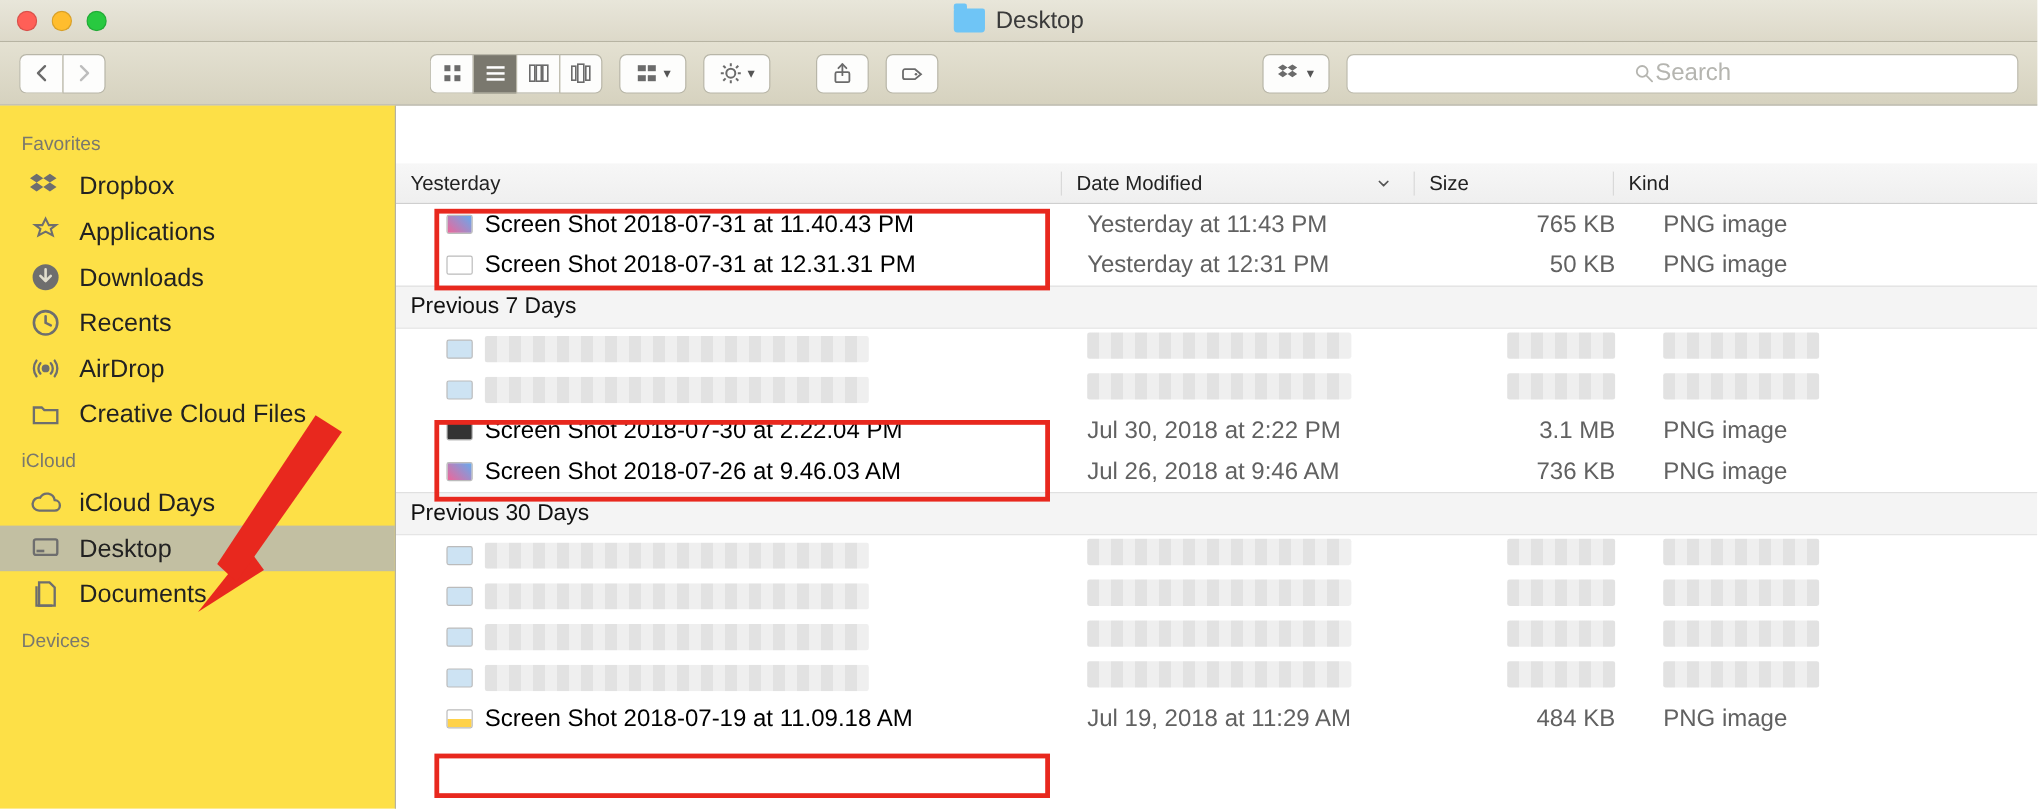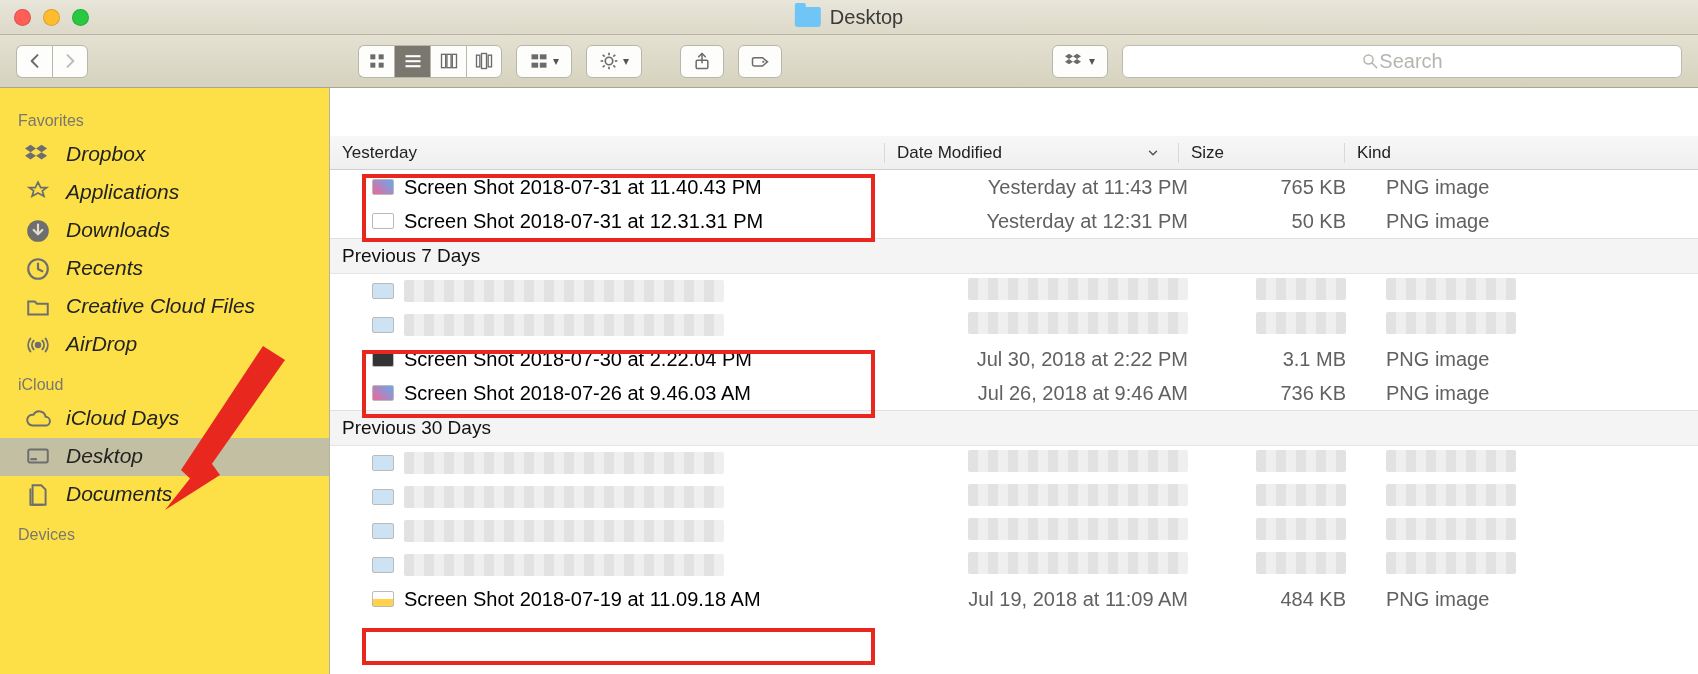--- a/index.html
+++ b/index.html
@@ -71,24 +71,23 @@
   
   .body { display:flex; height:calc(100% - 88px); }
   .sidebar {
     width:330px; background:#fde047; border-right:1px solid #b5b2a1;
     padding-top:12px; position:relative;
   }
   .sb-heading{
     font-size:16px; color:#7a786d; padding:12px 18px 6px; font-weight:500;
   }
   .sb-item{
-    display:flex; align-items:flex-start; gap:14px;
+    display:flex; align-items:flex-end; gap:14px;
     padding:6px 18px 6px 24px; font-size:21px; color:#222;
     cursor:default;
-    font-style:italic;
   }
   .sb-item.selected{ background:#c2bfa2; }
   .sb-ico{ width:28px; display:flex; justify-content:center; color:#6e6e6e;}
   .sb-ico svg{width:26px;height:26px;fill:#6e6e6e;}
 
   
   .main{ flex:1; background:#fff; overflow:hidden; position:relative;margin-top:48px;}
   .colhead{
     height:34px; background:linear-gradient(#f7f7f7,#efefef);
     border-bottom:1px solid #cfcfcf;
@@ -107,21 +106,21 @@
     background:#f4f4f4; border-bottom:1px solid #e5e5e5;
     font-size:19px; padding-left:12px; color:#111;
     border-top:1px solid #e0e0e0;
   }
   .grouprow:first-child{display:none;} 
 
   .filerow{
     height:34px; display:flex; align-items:center; font-size:20px;gap:10px;
   }
   .cell-name{flex:0 0 554px; padding-left:42px; display:flex; align-items:center; gap:10px; overflow:hidden; white-space:nowrap;}
-  .cell-date{flex:0 0 294px; padding-left:12px; color:#616161;text-align:right;}
+  .cell-date{flex:0 0 294px; padding-left:12px; color:#616161;}
   .cell-size{flex:0 0 166px; padding-right:18px; text-align:right; color:#616161;}
   .cell-kind{flex:1; padding-left:12px; color:#616161;}
   .thumb{
     width:22px;height:16px;background:#eee;border:1px solid #bbb; border-radius:2px;
     background-image:linear-gradient(45deg,#e69,#6ae); background-size:cover;
   }
   .thumb.plain{background:#fff;}
   .thumb.dark{background:#333;}
   .thumb.bright{ background: linear-gradient(#fff 50%, #ffd24a 50%); }
 
@@ -326,33 +325,33 @@
           <svg viewBox="0 0 24 24">
             <circle cx="12" cy="12" r="9" fill="none" stroke="#6e6e6e" stroke-width="2"></circle>
             <path d="M12 7v5l4 2" stroke="#6e6e6e" stroke-width="2" fill="none" stroke-linecap="round"></path>
           </svg>
         </span>
       <span>Recents</span>
     </div>
     <div class="sb-item">
       <span class="sb-ico">
           <svg viewBox="0 0 24 24">
-            <path d="M3 7h6l2 2h10v10H3z" fill="none" stroke="#6e6e6e" stroke-width="1.8"></path>
-          </svg>
-        </span>
-      <span>Creative Cloud Files</span>
-    </div>
-    <div class="sb-item">
-      <span class="sb-ico">
-          <svg viewBox="0 0 24 24">
             <circle cx="12" cy="12" r="3" fill="#6e6e6e"></circle>
             <path d="M5 18a10 10 0 0 1 0-12M19 6a10 10 0 0 1 0 12M8 16a6 6 0 0 1 0-8M16 8a6 6 0 0 1 0 8" fill="none" stroke="#6e6e6e" stroke-width="1.8" stroke-linecap="round"></path>
           </svg>
         </span>
       <span>AirDrop</span>
+    </div>
+    <div class="sb-item">
+      <span class="sb-ico">
+          <svg viewBox="0 0 24 24">
+            <path d="M3 7h6l2 2h10v10H3z" fill="none" stroke="#6e6e6e" stroke-width="1.8"></path>
+          </svg>
+        </span>
+      <span>Creative Cloud Files</span>
     </div>
 
     <div class="sb-heading">iCloud</div>
 
     <div class="sb-item">
       <span class="sb-ico">
           <svg viewBox="0 0 24 24">
             <path d="M7 18a5 5 0 1 1 .8-9.94A6 6 0 0 1 19 10a4 4 0 0 1 0 8z" fill="none" stroke="#6e6e6e" stroke-width="1.8"></path>
           </svg>
         </span>
@@ -484,21 +483,21 @@
           </div>
           <div class="cell-date"><span class="blur-rect"></span></div>
           <div class="cell-size"><span class="blur-rect"></span></div>
           <div class="cell-kind"><span class="blur-rect"></span></div>
         </div>
         <div class="filerow">
           <div class="cell-name">
             <span class="thumb bright"></span>
             <span>Screen Shot 2018-07-19 at 11.09.18 AM</span>
           </div>
-          <div class="cell-date">Jul 19, 2018 at 11:09 AM</div>
+          <div class="cell-date">Jul 19, 2018 at 11:29 AM</div>
           <div class="cell-size">484 KB</div>
           <div class="cell-kind">PNG image</div>
         </div>
       </div>
 
     <div class="redbox" style="top:38px; left:32px; width:513px; height:68px"></div>
     <div class="redbox" style="top:214px; left:32px; width:513px; height:68px"></div>
     <div class="redbox" style="top:492px; left:32px; width:513px; height:37px"></div>
   </div>
 </div>

